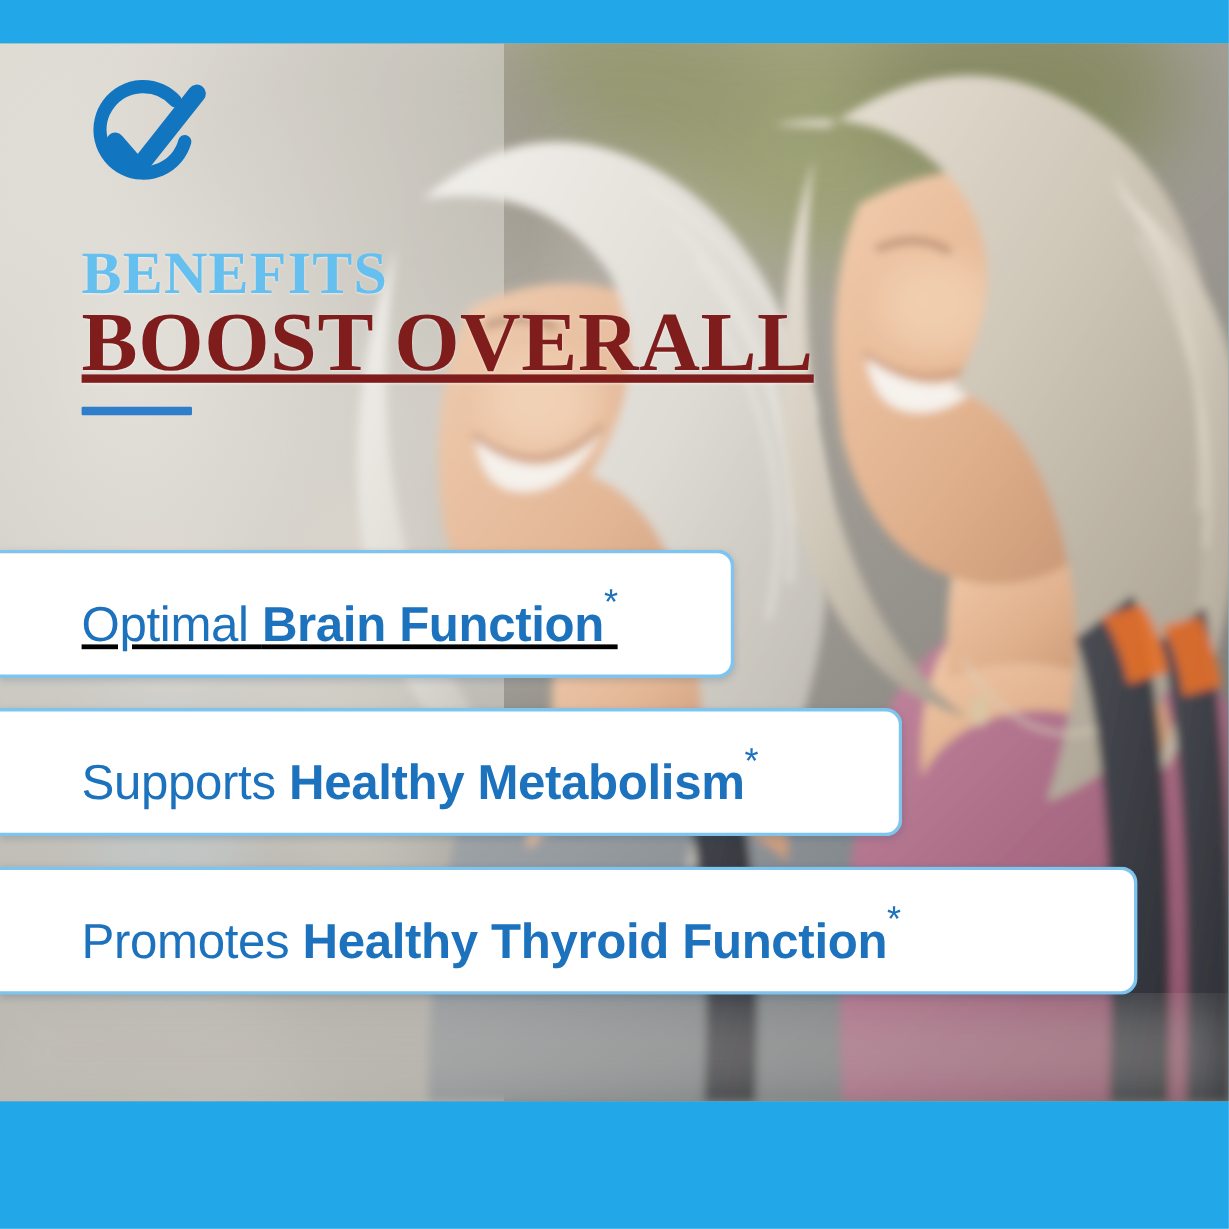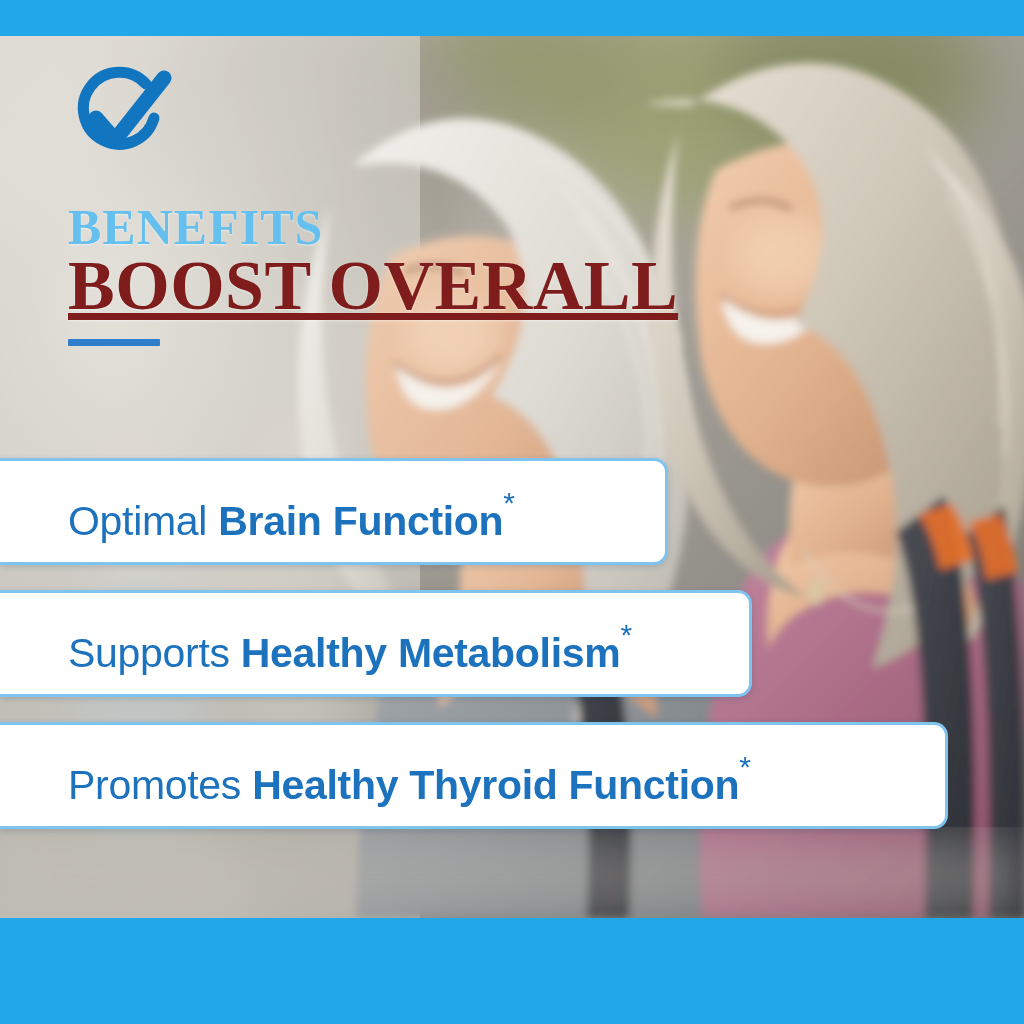--- a/index.html
+++ b/index.html
@@ -282,21 +282,21 @@
 
     <div class="eyebrow">BENEFITS</div>
 
     <div class="headline">BOOST OVERALL</div>
 
     <div class="rule"></div>
   </div>
 
   <div class="bars">
 
-    <div class="bar" style="width:668px;">
+    <div class="bar" style="width:612px;text-decoration:underline;">
       <div class="bar-text">
         <span>Optimal </span><span class="b">Brain Function</span><span class="ast">*</span>
       </div>
     </div>
 
     <div class="bar" style="width:752px;">
       <div class="bar-text">
         <span>Supports </span><span class="b">Healthy Metabolism</span><span class="ast">*</span>
       </div>
     </div>

